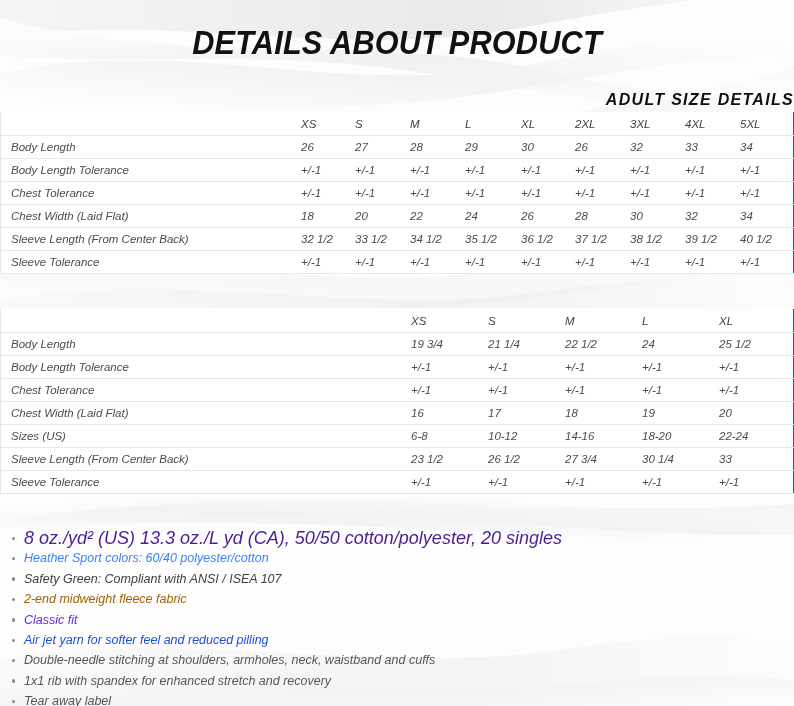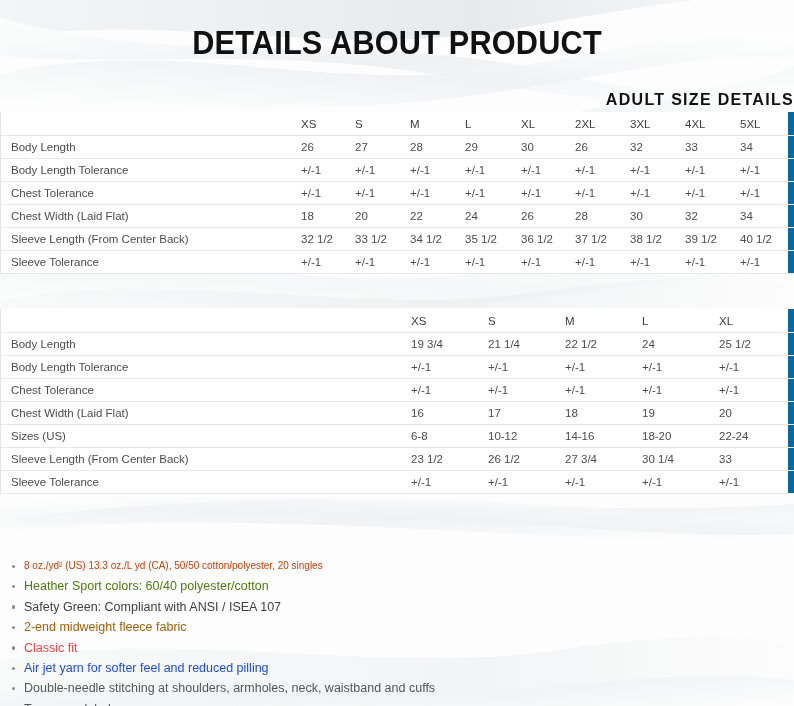--- a/index.html
+++ b/index.html
@@ -26,20 +26,21 @@
     z-index: 0;
     pointer-events: none;
   }
 
   #page {
     position: absolute;
     inset: 0;
     z-index: 2;
     width: 720px;
     height: 706px;
+    font-style: italic;
   }
 
   
   .main-title {
     position: absolute;
     left: 0;
     top: 24px;
     width: 794px;
     text-align: center;
     font-size: 33px;
@@ -68,21 +69,21 @@
   #adult-heading { top: 90px; }
   #youth-heading { top: 286px; margin-top: 36px; }
 
   
   .size-table-wrap {
     position: absolute;
     left: 0;
     width: 794px;
     background: #ffffff;
     border-left: 1px solid #e6e6e6;
-    border-right: 6px solid #0369a1;
+    border-right: 1px solid #0369a1;
     box-sizing: border-box;
   }
   #adult-table-wrap { top: 112px; }
   #youth-table-wrap { top: 309px; }
 
   table.size-table {
     width: 100%;
     border-collapse: collapse;
     table-layout: fixed;
     font-size: 11.5px;
@@ -337,47 +338,51 @@
           <td class="val-cell">+/-1</td>
           <td class="val-cell">+/-1</td>
           <td class="val-cell">+/-1</td>
           <td class="val-cell">+/-1</td>
         </tr>
       </tbody>
     </table>
   </div>
 
   <ul id="feature-list" style="position:absolute; left:12px; top:528px; width:760px; margin:0; padding:0; list-style:none;">
-    <li style="position:relative; padding-left:12px; font-size:10px; line-height:20.4px; color:#c2410c; white-space:nowrap;margin-top:28px;">
+    <li style="position:relative; padding-left:12px; font-size:18px; line-height:20.4px; color:#4c1d95; white-space:nowrap;">
       <span style="position:absolute; left:0; top:8.6px; width:3.4px; height:3.4px; border-radius:50%; background:#8b8b8b;"></span>
       <span>8 oz./yd² (US) 13.3 oz./L yd (CA), 50/50 cotton/polyester, 20 singles</span>
     </li>
-    <li style="position:relative; padding-left:12px; font-size:12.5px; line-height:20.4px; color:#4d7c0f; white-space:nowrap;">
+    <li style="position:relative; padding-left:12px; font-size:12.5px; line-height:20.4px; color:#3b82f6; white-space:nowrap;">
       <span style="position:absolute; left:0; top:8.6px; width:3.4px; height:3.4px; border-radius:50%; background:#8b8b8b;"></span>
       <span>Heather Sport colors: 60/40 polyester/cotton</span>
     </li>
     <li style="position:relative; padding-left:12px; font-size:12.5px; line-height:20.4px; color:#404040; white-space:nowrap;">
       <span style="position:absolute; left:0; top:8.6px; width:3.4px; height:3.4px; border-radius:50%; background:#8b8b8b;"></span>
       <span>Safety Green: Compliant with ANSI / ISEA 107</span>
     </li>
     <li style="position:relative; padding-left:12px; font-size:12.5px; line-height:20.4px; color:#a16207; white-space:nowrap;">
       <span style="position:absolute; left:0; top:8.6px; width:3.4px; height:3.4px; border-radius:50%; background:#8b8b8b;"></span>
       <span>2-end midweight fleece fabric</span>
     </li>
-    <li style="position:relative; padding-left:12px; font-size:12.5px; line-height:20.4px; color:#ef4444; white-space:nowrap;">
+    <li style="position:relative; padding-left:12px; font-size:12.5px; line-height:20.4px; color:#6d28d9; white-space:nowrap;">
       <span style="position:absolute; left:0; top:8.6px; width:3.4px; height:3.4px; border-radius:50%; background:#8b8b8b;"></span>
       <span>Classic fit</span>
     </li>
     <li style="position:relative; padding-left:12px; font-size:12.5px; line-height:20.4px; color:#1d4ed8; white-space:nowrap;">
       <span style="position:absolute; left:0; top:8.6px; width:3.4px; height:3.4px; border-radius:50%; background:#8b8b8b;"></span>
       <span>Air jet yarn for softer feel and reduced pilling</span>
     </li>
     <li style="position:relative; padding-left:12px; font-size:12.5px; line-height:20.4px; color:#565656; white-space:nowrap;">
       <span style="position:absolute; left:0; top:8.6px; width:3.4px; height:3.4px; border-radius:50%; background:#8b8b8b;"></span>
       <span>Double-needle stitching at shoulders, armholes, neck, waistband and cuffs</span>
     </li>
     <li style="position:relative; padding-left:12px; font-size:12.5px; line-height:20.4px; color:#565656; white-space:nowrap;">
       <span style="position:absolute; left:0; top:8.6px; width:3.4px; height:3.4px; border-radius:50%; background:#8b8b8b;"></span>
+      <span>1x1 rib with spandex for enhanced stretch and recovery</span>
+    </li>
+    <li style="position:relative; padding-left:12px; font-size:12.5px; line-height:20.4px; color:#565656; white-space:nowrap;">
+      <span style="position:absolute; left:0; top:8.6px; width:3.4px; height:3.4px; border-radius:50%; background:#8b8b8b;"></span>
       <span>Tear away label</span>
     </li>
   </ul>
 
 </div>
 
 </body></html>

